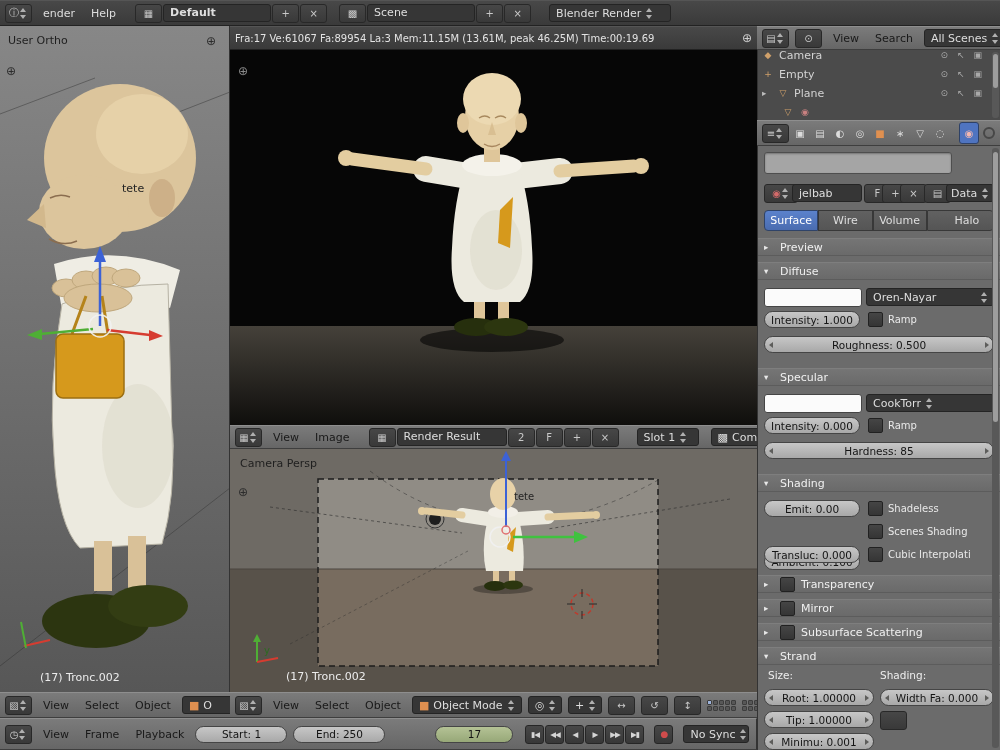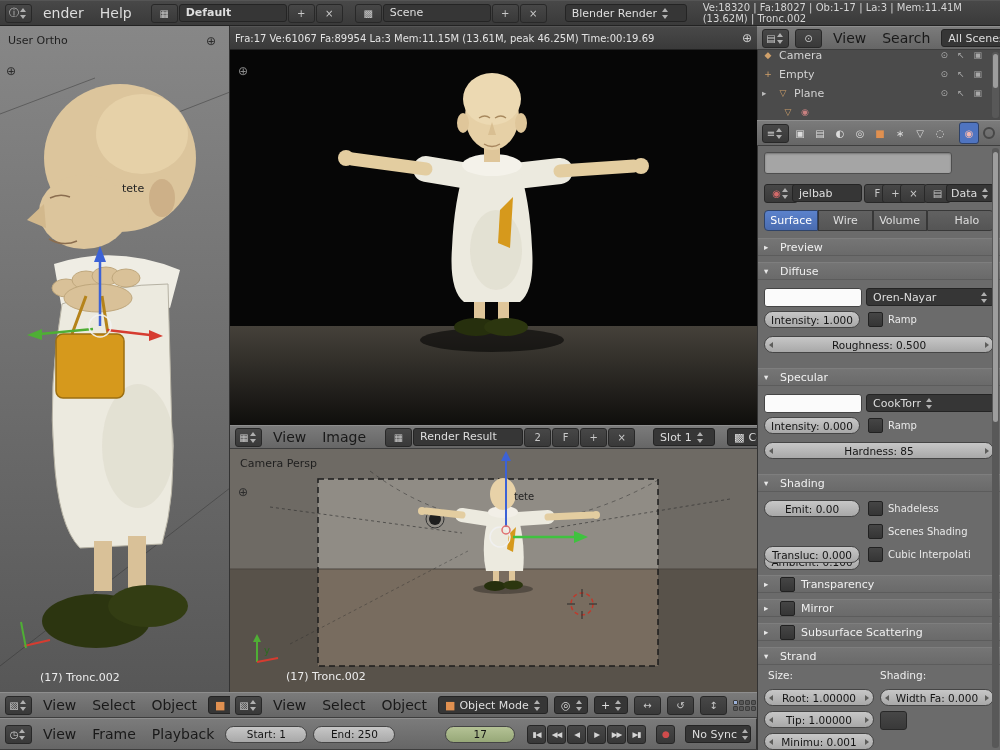--- a/index.html
+++ b/index.html
@@ -4,21 +4,21 @@
 <style>
   html,body{margin:0;padding:0;background:#222;}
   #app{position:relative;width:1000px;height:750px;overflow:hidden;
        font-family:"DejaVu Sans",sans-serif;font-size:11px;background:#6e6e6e;}
   .region{position:absolute;box-sizing:border-box;}
   .hdr{display:flex;align-items:center;gap:6px;padding:0 5px;
        background:linear-gradient(#7b7b7b,#666);border-top:1px solid #8e8e8e;
        border-bottom:1px solid #3e3e3e;color:#191919;}
   .hdrdark{background:linear-gradient(#484848,#3a3a3a);border-top:1px solid #555;
        border-bottom:1px solid #222;color:#ddd;}
-  .menu{padding:0 5px;font-size:14px;white-space:nowrap;cursor:default;}
+  .menu{padding:0 5px;font-size:11px;white-space:nowrap;cursor:default;}
   .ibtn{display:inline-flex;align-items:center;justify-content:center;height:17px;min-width:19px;
        background:linear-gradient(#474747,#393939);border:1px solid #282828;border-radius:3px;
        color:#c9c9c9;font-size:10px;padding:0 3px;flex:none;}
   .df{display:inline-flex;align-items:center;gap:4px;height:18px;background:#363636;
        border:1px solid #242424;border-radius:3px;color:#dedede;font-size:11px;
        padding:0 6px;box-sizing:border-box;white-space:nowrap;flex:none;}
   .updn{position:relative;width:9px;height:11px;flex:none;}
   .updn::before,.updn::after{content:"";position:absolute;left:1px;
        border-left:3.5px solid transparent;border-right:3.5px solid transparent;}
   .updn::before{top:0;border-bottom:4px solid #b0b0b0;}
@@ -94,21 +94,20 @@
       <span class="df" style="width:108px;">
           <span>Scene</span>
         </span>
       <span class="ibtn">+</span>
       <span class="ibtn">×</span>
     </span>
     <span class="df" style="width:122px;margin-left:12px;">
       <span>Blender Render</span>
       <i class="updn"></i>
     </span>
-    <span style="font-size:10px;color:#d6d6d6;margin-left:10px;">Ve:18320 | Fa:18027 | Ob:1-17 | La:3 | Mem:11.41M (13.62M) | Tronc.002</span>
   </div>
 
   <div class="region" style="left:0;top:26px;width:230px;height:666px;background:linear-gradient(#878787,#575757);border-right:1px solid #333;overflow:hidden;">
     <svg width="230" height="666" viewBox="0 0 230 666">
       <line x1="0" y1="88" x2="95" y2="52" stroke="#1a1a1a" stroke-width="1" opacity="0.35"></line>
       <line x1="148" y1="98" x2="230" y2="66" stroke="#1a1a1a" stroke-width="1" opacity="0.35"></line>
       <line x1="0" y1="640" x2="230" y2="462" stroke="#1a1a1a" stroke-width="1" opacity="0.3"></line>
 
       <ellipse cx="120" cy="132" rx="76" ry="74" fill="#dcc59c"></ellipse>
       <ellipse cx="142" cy="108" rx="46" ry="40" fill="#e9d6ae" opacity="0.7"></ellipse>

